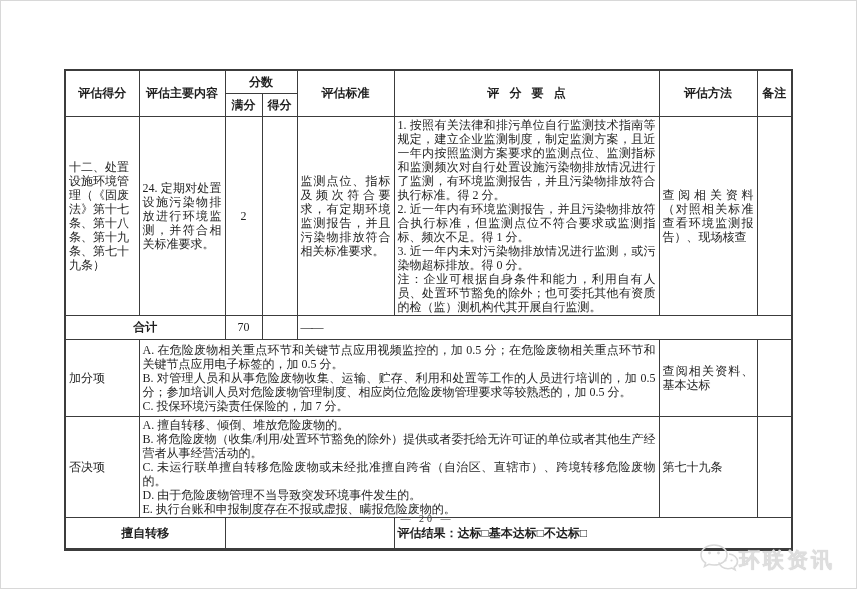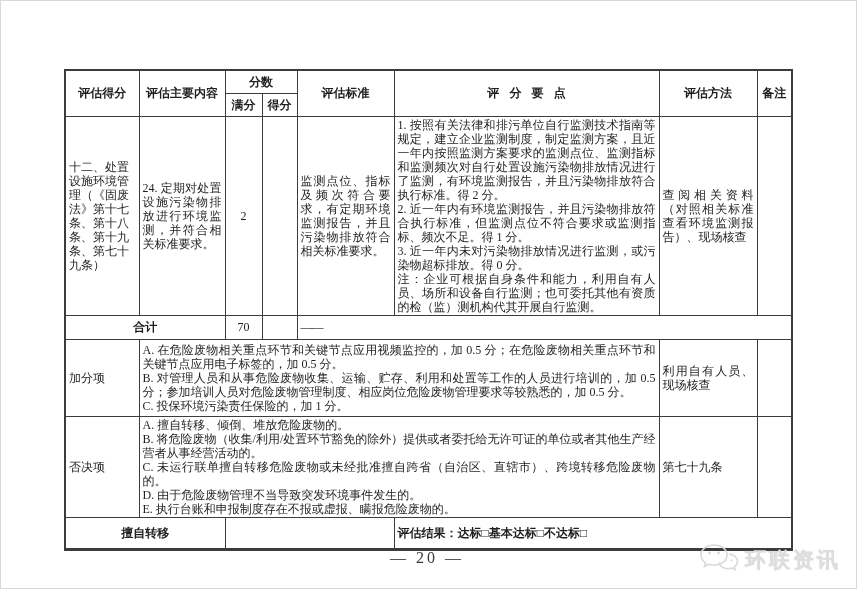--- a/index.html
+++ b/index.html
@@ -38,35 +38,34 @@
   tr.r-score { height: 32px; }
   .th-points { letter-spacing: 0.85em; text-indent: 0.85em; }
   td.c-left { text-align: left; }
   td.c-center { text-align: center; }
   td.c-just { text-align: justify; }
   td.bold, .bold { font-weight: bold; }
   .pt-item { text-align: justify; }
   td.dash-cell { text-align: left; padding-left: 22px; letter-spacing: -1px; }
   .page-number {
     position: absolute;
-    top: 548px;
+    top: 512px;
     left: 426px;
     transform: translateX(-50%);
-    font-size: 16px;
+    font-size: 10px;
     color: #3a3a3a;
     letter-spacing: 3px;
     white-space: nowrap;
   }
   .watermark {
     position: absolute;
     top: 541px;
     left: 698px;
     display: flex;
     align-items: center;
-    gap: 6px;
   }
   .watermark .wm-text {
     font-size: 21px;
     font-weight: bold;
     color: #dedede;
     letter-spacing: 3px;
     text-shadow: 0 0 1px #c9c9c9;
     white-space: nowrap;
   }
 </style>
@@ -103,41 +102,41 @@
   <tr class="r-main">
     <td class="c-left">十二、处置设施环境管理（《固废法》第十七条、第十八条、第十九条、第七十九条）</td>
     <td class="c-just">24. 定期对处置设施污染物排放进行环境监测，并符合相关标准要求。</td>
     <td class="c-center">2</td>
     <td class="c-center"></td>
     <td class="c-just">监测点位、指标及频次符合要求，有定期环境监测报告，并且污染物排放符合相关标准要求。</td>
     <td class="c-left">
       <div class="pt-item">1. 按照有关法律和排污单位自行监测技术指南等规定，建立企业监测制度，制定监测方案，且近一年内按照监测方案要求的监测点位、监测指标和监测频次对自行处置设施污染物排放情况进行了监测，有环境监测报告，并且污染物排放符合执行标准。得 2 分。</div>
       <div class="pt-item">2. 近一年内有环境监测报告，并且污染物排放符合执行标准，但监测点位不符合要求或监测指标、频次不足。得 1 分。</div>
       <div class="pt-item">3. 近一年内未对污染物排放情况进行监测，或污染物超标排放。得 0 分。</div>
-      <div class="pt-item">注：企业可根据自身条件和能力，利用自有人员、场所和设备自行监测；也可委托其他有资质的检（监）测机构代其开展自行监测。</div>
+      <div class="pt-item">注：企业可根据自身条件和能力，利用自有人员、处置环节豁免的除外；也可委托其他有资质的检（监）测机构代其开展自行监测。</div>
     </td>
     <td class="c-just">查阅相关资料（对照相关标准查看环境监测报告）、现场核查</td>
     <td class="c-center"></td>
   </tr>
 
   <tr class="r-total">
     <td colspan="2" class="c-center bold">合计</td>
     <td class="c-center">70</td>
     <td class="c-center"></td>
     <td colspan="4" class="dash-cell">——</td>
   </tr>
 
   <tr class="r-bonus">
     <td class="c-left">加分项</td>
     <td colspan="5" class="c-left">
       <div class="pt-item">A. 在危险废物相关重点环节和关键节点应用视频监控的，加 0.5 分；在危险废物相关重点环节和关键节点应用电子标签的，加 0.5 分。</div>
       <div class="pt-item">B. 对管理人员和从事危险废物收集、运输、贮存、利用和处置等工作的人员进行培训的，加 0.5 分；参加培训人员对危险废物管理制度、相应岗位危险废物管理要求等较熟悉的，加 0.5 分。</div>
-      <div class="pt-item">C. 投保环境污染责任保险的，加 1 分。</div>
+      <div class="pt-item">C. 投保环境污染责任保险的，加 7 分。</div>
     </td>
-    <td class="c-just">利用自有人员、现场核查</td>
+    <td class="c-just">查阅相关资料、基本达标</td>
     <td class="c-center"></td>
   </tr>
 
   <tr class="r-veto">
     <td class="c-left">否决项</td>
     <td colspan="5" class="c-left">
       <div class="pt-item">A. 擅自转移、倾倒、堆放危险废物的。</div>
       <div class="pt-item">B. 将危险废物（收集/利用/处置环节豁免的除外）提供或者委托给无许可证的单位或者其他生产经营者从事经营活动的。</div>
       <div class="pt-item">C. 未运行联单擅自转移危险废物或未经批准擅自跨省（自治区、直辖市）、跨境转移危险废物的。</div>
       <div class="pt-item">D. 由于危险废物管理不当导致突发环境事件发生的。</div>

